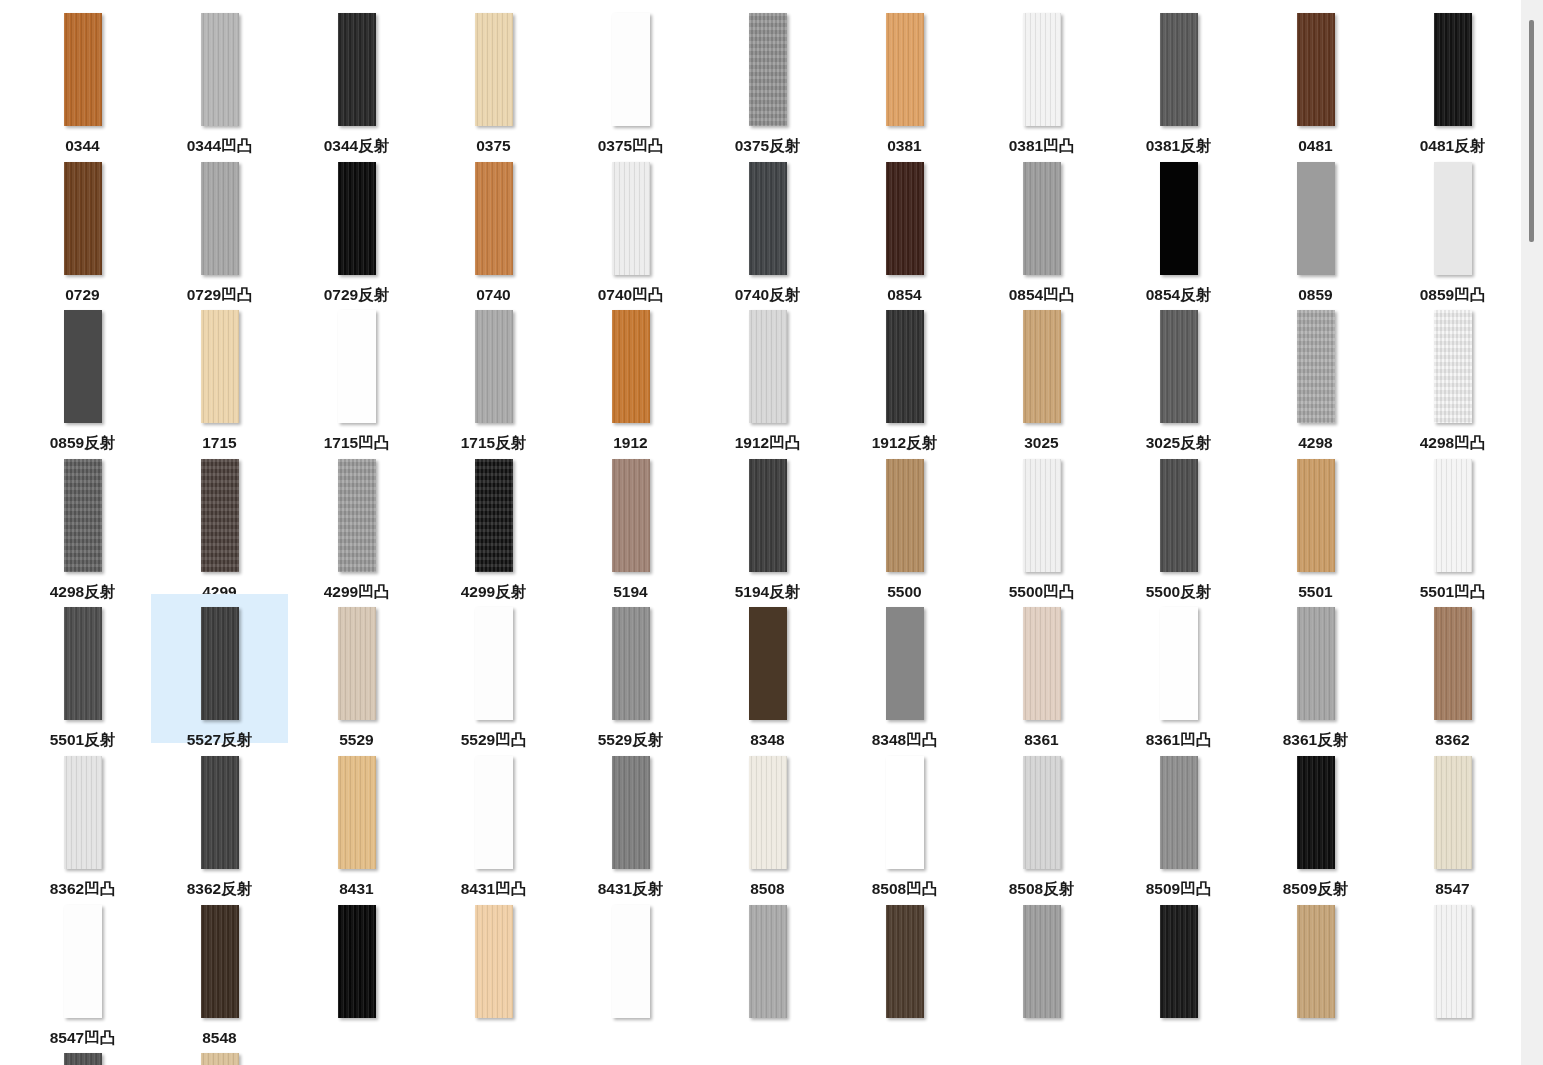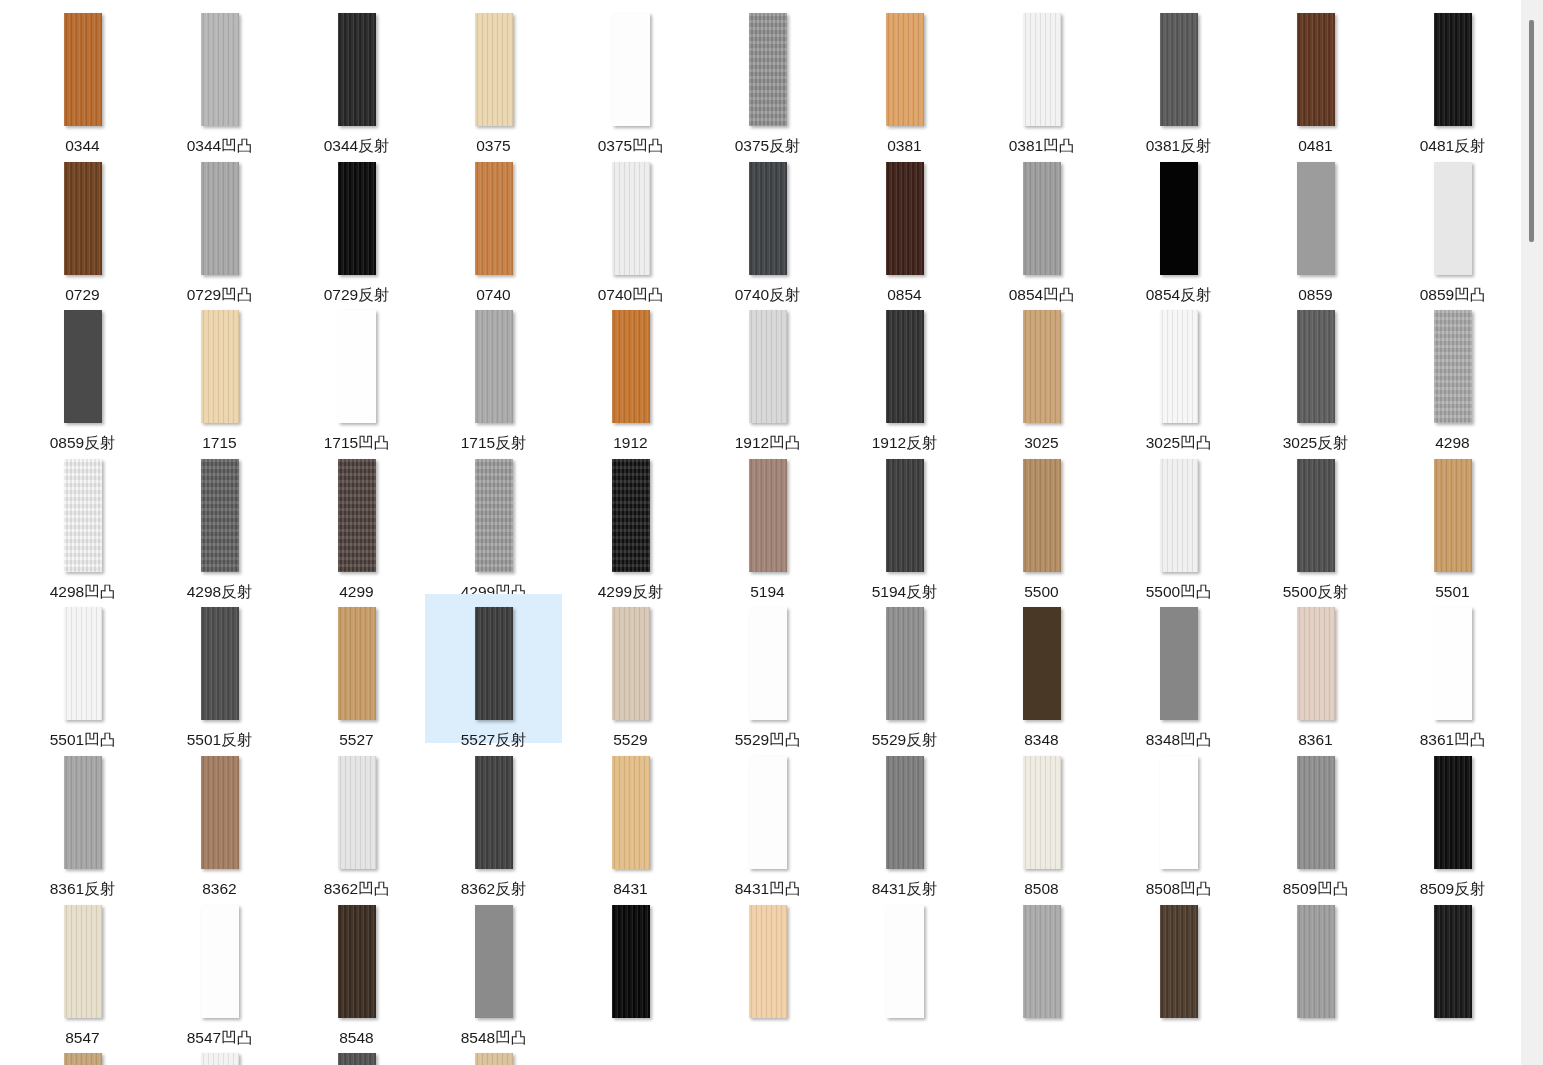--- a/index.html
+++ b/index.html
@@ -11,20 +11,21 @@
     overflow: hidden;
     font-family: "Liberation Sans", "DejaVu Sans", sans-serif;
   }
 
   #app {
     position: relative;
     width: 1543px;
     height: 1065px;
     background: #ffffff;
     overflow: hidden;
+    font-weight: bold;
   }
 
   
   #material-viewport {
     position: absolute;
     left: 0;
     top: 0;
     width: 1521px;
     height: 1065px;
     overflow: hidden;
@@ -244,24 +245,20 @@
         </div>
         <div class="swatch-cell">
           <div class="swatch-chip" style="background: rgb(48, 48, 48);"></div>
           <div class="swatch-label">1912反射</div>
         </div>
         <div class="swatch-cell">
           <div class="swatch-chip" style="background: rgb(200, 162, 115);"></div>
           <div class="swatch-label">3025</div>
         </div>
         <div class="swatch-cell">
-          <div class="swatch-chip" style="background: rgb(246, 246, 246);"></div>
-          <div class="swatch-label">3025凹凸</div>
-        </div>
-        <div class="swatch-cell">
           <div class="swatch-chip" style="background: rgb(91, 91, 91);"></div>
           <div class="swatch-label">3025反射</div>
         </div>
         <div class="swatch-cell">
           <div class="swatch-chip mottled" style="background: rgb(171, 171, 171);"></div>
           <div class="swatch-label">4298</div>
         </div>
         <div class="swatch-cell">
           <div class="swatch-chip mottled" style="background: rgb(244, 244, 244);"></div>
           <div class="swatch-label">4298凹凸</div>
@@ -306,24 +303,20 @@
           <div class="swatch-chip" style="background: rgb(200, 154, 100);"></div>
           <div class="swatch-label">5501</div>
         </div>
         <div class="swatch-cell">
           <div class="swatch-chip" style="background: rgb(244, 244, 244);"></div>
           <div class="swatch-label">5501凹凸</div>
         </div>
         <div class="swatch-cell">
           <div class="swatch-chip" style="background: rgb(75, 75, 75);"></div>
           <div class="swatch-label">5501反射</div>
-        </div>
-        <div class="swatch-cell">
-          <div class="swatch-chip" style="background: rgb(197, 154, 100);"></div>
-          <div class="swatch-label">5527</div>
         </div>
         <div class="swatch-cell selected">
           <div class="swatch-chip" style="background: rgb(59, 59, 59);"></div>
           <div class="swatch-label">5527反射</div>
         </div>
         <div class="swatch-cell">
           <div class="swatch-chip" style="background: rgb(214, 198, 179);"></div>
           <div class="swatch-label">5529</div>
         </div>
         <div class="swatch-cell">
@@ -380,42 +373,42 @@
         </div>
         <div class="swatch-cell">
           <div class="swatch-chip" style="background: rgb(238, 234, 225);"></div>
           <div class="swatch-label">8508</div>
         </div>
         <div class="swatch-cell">
           <div class="swatch-chip plain" style="background: rgb(255, 255, 255);"></div>
           <div class="swatch-label">8508凹凸</div>
         </div>
         <div class="swatch-cell">
+          <div class="swatch-chip" style="background: rgb(211, 211, 211);"></div>
+          <div class="swatch-label">8508反射</div>
+        </div>
+        <div class="swatch-cell">
           <div class="swatch-chip" style="background: rgb(140, 140, 140);"></div>
           <div class="swatch-label">8509凹凸</div>
         </div>
         <div class="swatch-cell">
           <div class="swatch-chip" style="background: rgb(13, 13, 13);"></div>
           <div class="swatch-label">8509反射</div>
         </div>
         <div class="swatch-cell">
           <div class="swatch-chip" style="background: rgb(229, 221, 201);"></div>
           <div class="swatch-label">8547</div>
         </div>
         <div class="swatch-cell">
           <div class="swatch-chip plain" style="background: rgb(253, 253, 253);"></div>
           <div class="swatch-label">8547凹凸</div>
         </div>
         <div class="swatch-cell">
           <div class="swatch-chip" style="background: rgb(58, 43, 32);"></div>
           <div class="swatch-label">8548</div>
-        </div>
-        <div class="swatch-cell">
-          <div class="swatch-chip plain" style="background: rgb(139, 139, 139);"></div>
-          <div class="swatch-label">8548凹凸</div>
         </div>
         <div class="swatch-cell">
           <div class="swatch-chip" style="background: rgb(7, 7, 7);"></div>
           <div class="swatch-label"></div>
         </div>
         <div class="swatch-cell">
           <div class="swatch-chip" style="background: rgb(240, 207, 166);"></div>
           <div class="swatch-label"></div>
         </div>
         <div class="swatch-cell">

